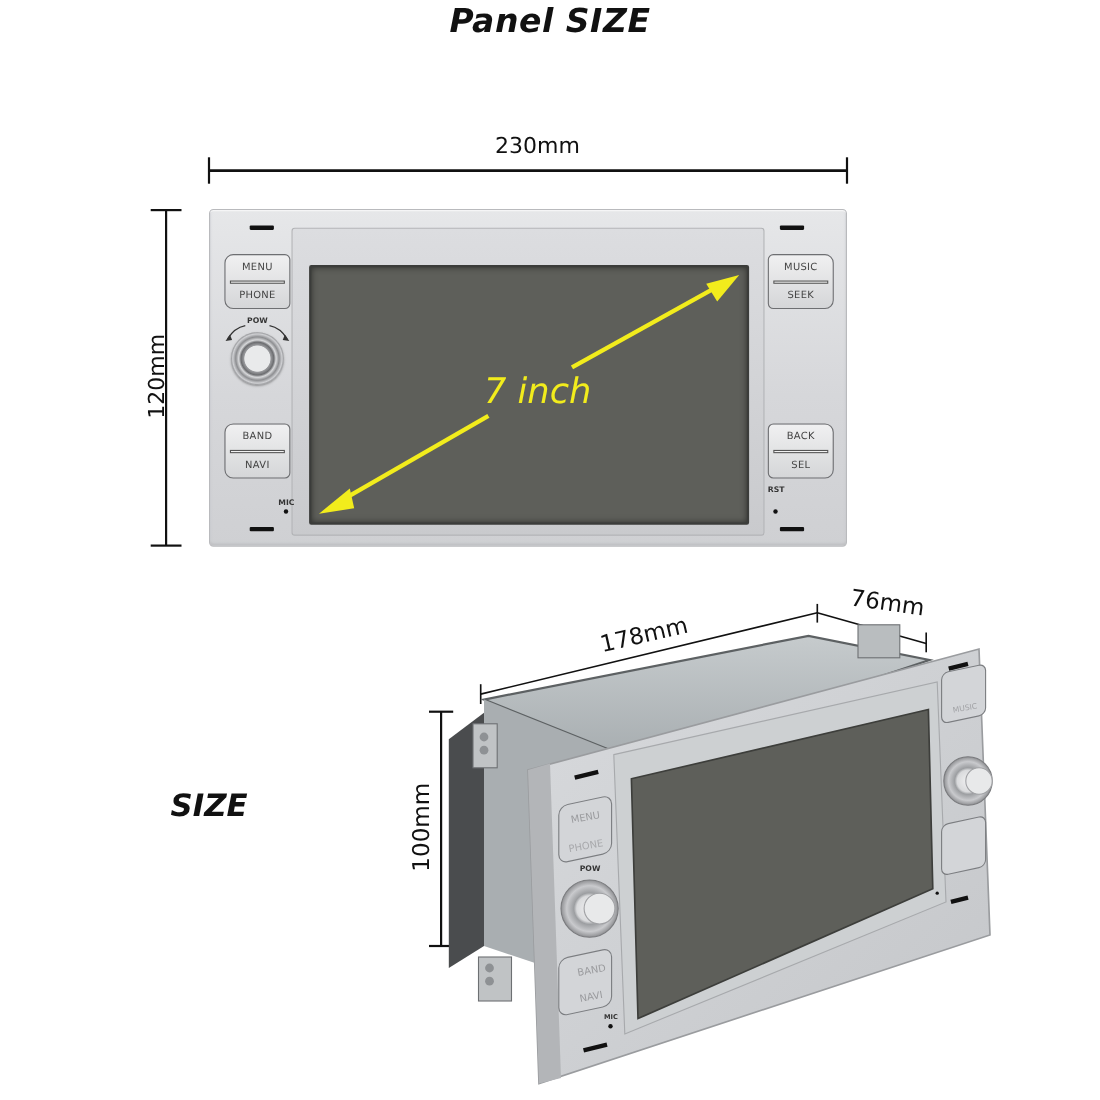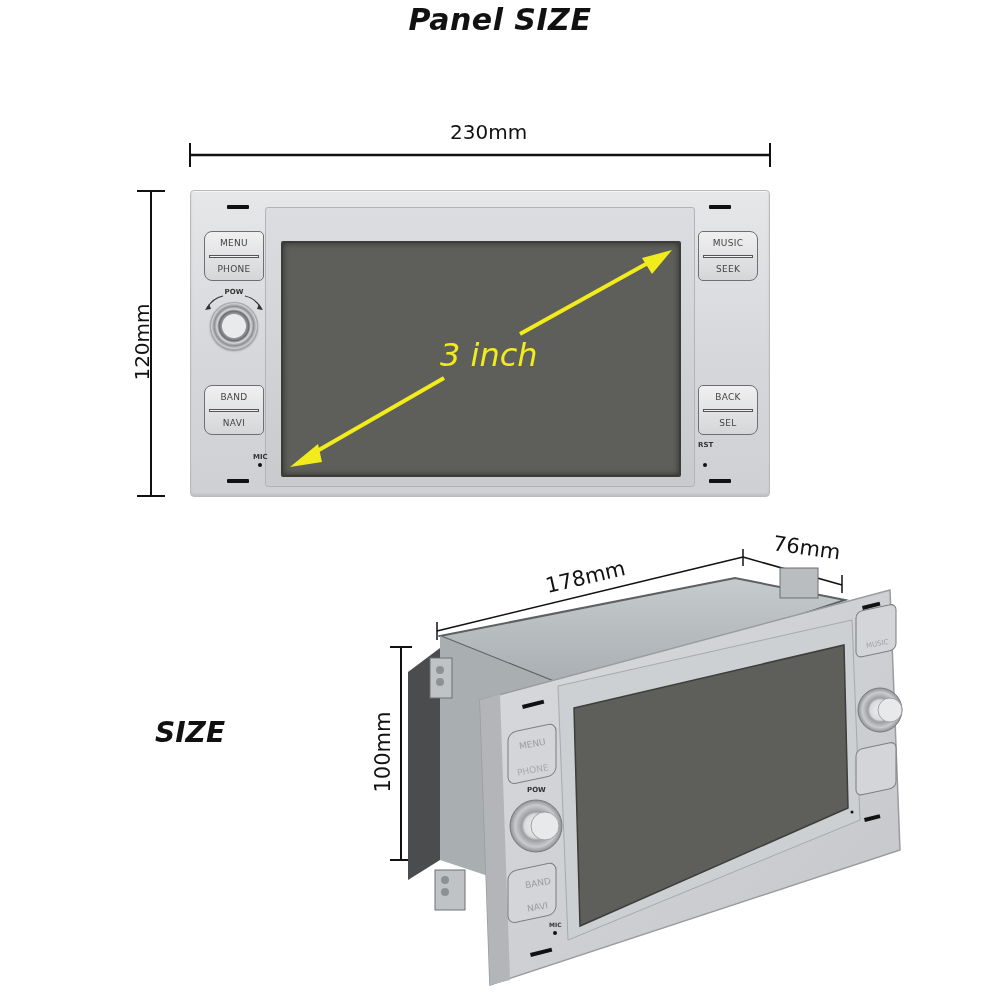--- a/index.html
+++ b/index.html
@@ -141,21 +141,21 @@
   <div class="tiny-label" style="left:507px;top:250px;">RST</div>
   <div class="hole" style="left:512px;top:272px;"></div>
 </div>
 
 <svg class="abs" style="left:0;top:0" width="1000" height="1000">
   <line x1="520" y1="334" x2="655" y2="259" stroke="#f2ec1c" stroke-width="4"></line>
   <polygon points="672,250 642,258 652,274" fill="#f2ec1c"></polygon>
   <line x1="444" y1="378" x2="305" y2="458" stroke="#f2ec1c" stroke-width="4"></line>
   <polygon points="290,467 318,444 322,462" fill="#f2ec1c"></polygon>
 </svg>
-<div class="abs" style="left:440px;top:336px;font-family:'DejaVu Sans',sans-serif;font-style:italic;font-size:32px;color:#f2ec1c;">3 inch</div>
+<div class="abs" style="left:440px;top:336px;font-family:'DejaVu Sans',sans-serif;font-style:italic;font-size:32px;color:#f2ec1c;">7 inch</div>
 
 <div class="size-label">SIZE</div>
 
 <div class="abs dim-text" style="left:545px;top:565px;transform:rotate(-13deg);font-size:21px;">178mm</div>
 <div class="abs dim-text" style="left:773px;top:536px;transform:rotate(8deg);font-size:21px;">76mm</div>
 <div class="abs dim-text" style="left:333px;top:740px;transform:rotate(-90deg);width:100px;text-align:center;font-size:21px;">100mm</div>
 
 <svg class="abs" style="left:0;top:0" width="1000" height="1000">
   <defs>
     <linearGradient id="topg" x1="0" y1="0" x2="0" y2="1">

